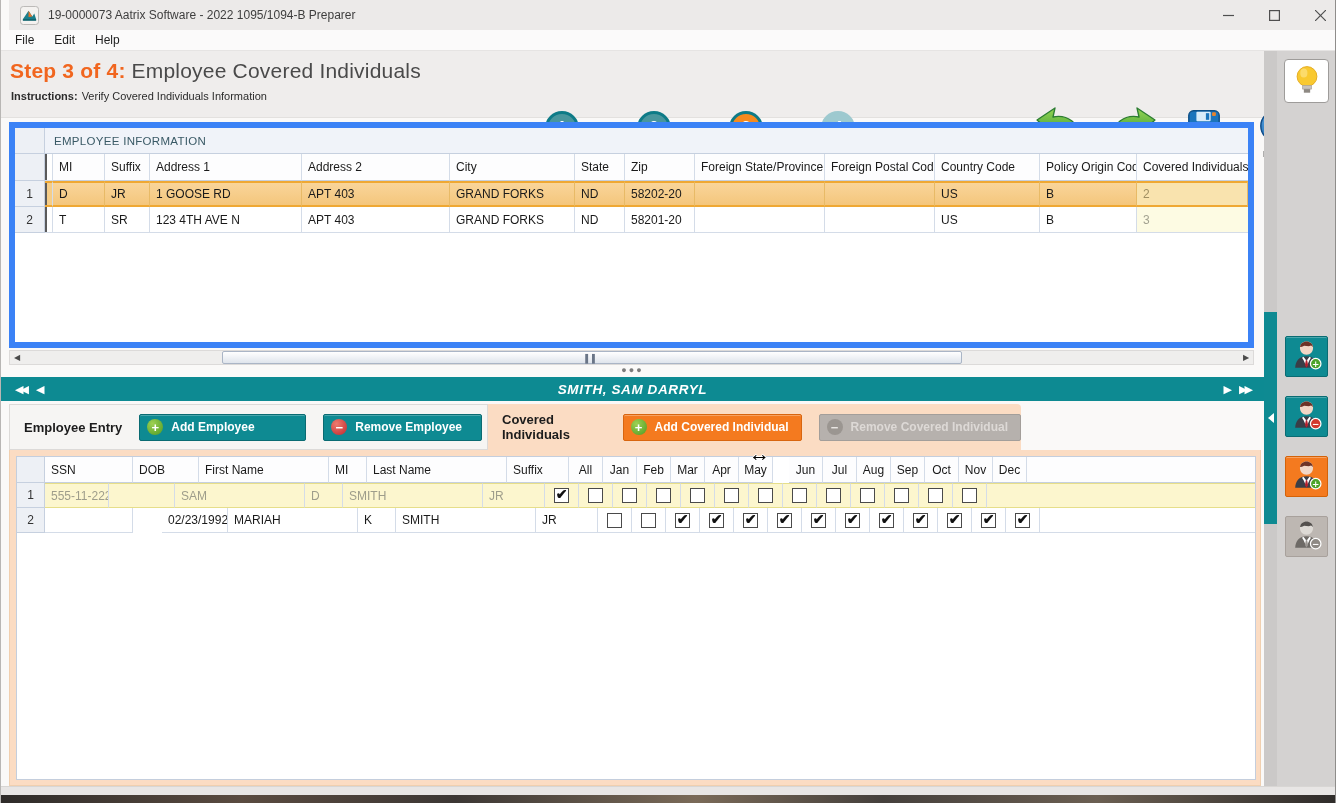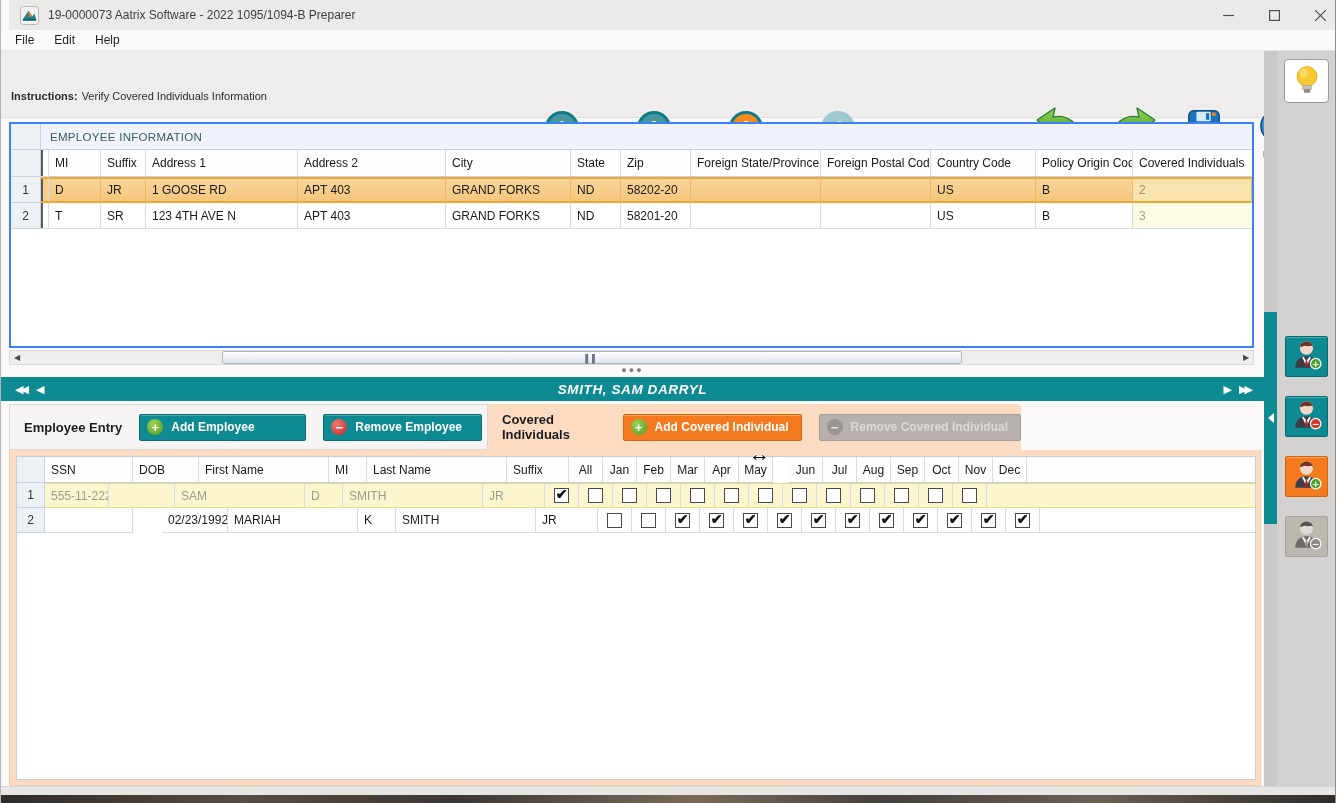--- a/index.html
+++ b/index.html
@@ -48,21 +48,21 @@
   .strip-teal{position:absolute;left:0;top:261px;width:13px;height:212px;background:#0E8A92;display:flex;align-items:center;justify-content:center;}
   .strip-arrow{width:0;height:0;border-top:5px solid transparent;border-bottom:5px solid transparent;border-right:6px solid #FFFFFF;}
   .sidebar{position:absolute;left:1276px;top:51px;width:60px;height:735px;background:#D4D2D1;}
   .bulb-btn{position:absolute;left:7px;top:8px;width:45px;height:44px;background:#FFFFFF;border:1px solid #9E9C9A;border-radius:4px;display:flex;align-items:center;justify-content:center;}
   .side-btn{position:absolute;left:8px;width:43px;height:41px;border-radius:2px;display:flex;align-items:center;justify-content:center;}
   .side-btn.teal{background:#0E8A92;border:1px solid #0A6C73;box-shadow:inset 0 1px 0 rgba(255,255,255,.25);}
   .side-btn.orange{background:#F47A1F;border:1px solid #D46208;box-shadow:inset 0 1px 0 rgba(255,255,255,.3);}
   .side-btn.disabled{background:#BDB7B2;border:1px solid #A8A19C;}
 
   
-  .egrid{position:absolute;left:8px;top:122px;width:1245px;height:226px;background:#FFFFFF;border:2px solid #3b82f6;display:flex;flex-direction:column;}
+  .egrid{position:absolute;left:8px;top:122px;width:1245px;height:226px;background:#FFFFFF;border:6px solid #3b82f6;display:flex;flex-direction:column;}
   .erow{display:flex;flex-shrink:0;}
   .cell{border-right:1px solid #D4DCE8;border-bottom:1px solid #D4DCE8;font-size:12px;color:#1A1A1A;display:flex;align-items:center;padding:0 6px;overflow:hidden;white-space:nowrap;}
   .gutter{width:30px;flex-shrink:0;background:#EDF0F5;border-right:1px solid #C6D0DF;border-bottom:1px solid #C6D0DF;display:flex;align-items:center;justify-content:center;font-size:12px;color:#333;}
   .ind{width:8px;flex-shrink:0;border-right:1px solid #D4DCE8;border-bottom:1px solid #D4DCE8;background:linear-gradient(90deg,#5A5A5A 0 2px,#FFFFFF 2px);}
   .group-hdr{height:26px;}
   .group-hdr .groupcell{flex:1;background:#F0F3F9;border-bottom:1px solid #C6D0DF;font-size:11.5px;color:#3A5A66;display:flex;align-items:center;padding-left:9px;letter-spacing:.3px;}
   .group-hdr .gutter{background:#EDF0F5;}
   .hdr .cell{height:27px;background:#FDFDFE;border-bottom:1px solid #C6D0DF;color:#1A1A1A;}
   .drow .cell{height:26px;}
   .drow.selected .cell{background:linear-gradient(#F9D59A,#F4C67C);border-top:2px solid #EFA833;border-bottom:2px solid #EFA833;border-right:1px solid #E8BA66;}
@@ -158,20 +158,23 @@
     </div>
   </div>
 
   <div class="menubar">
     <span class="menu-item">File</span>
     <span class="menu-item">Edit</span>
     <span class="menu-item">Help</span>
   </div>
 
   <div class="header-band">
+    <div class="step-title">
+      <span class="step-prefix">Step 3 of 4:</span><span>Employee Covered Individuals</span>
+    </div>
     <div class="instructions">
       <b>Instructions:</b><span>Verify Covered Individuals Information</span>
     </div>
     <div class="wizard">
         <div class="wstep complete">1</div>
         <div class="wdots">
           <div class="wdot dark"></div>
           <div class="wdot dark"></div>
           <div class="wdot dark"></div>
         </div>

